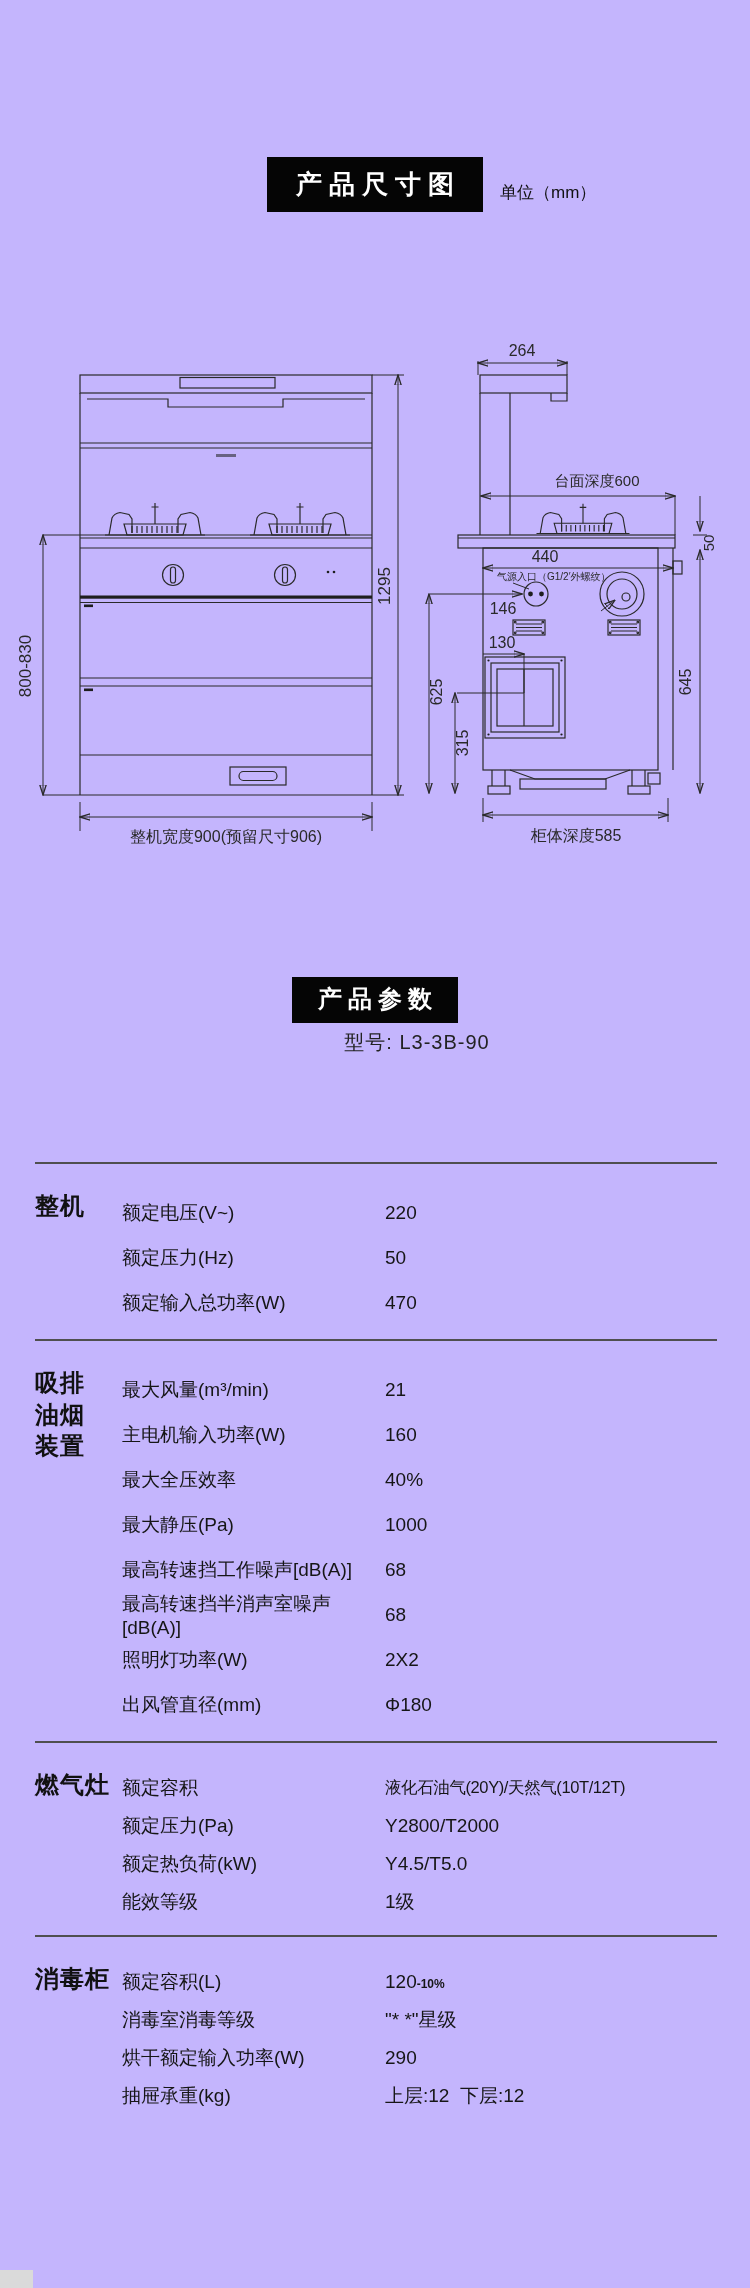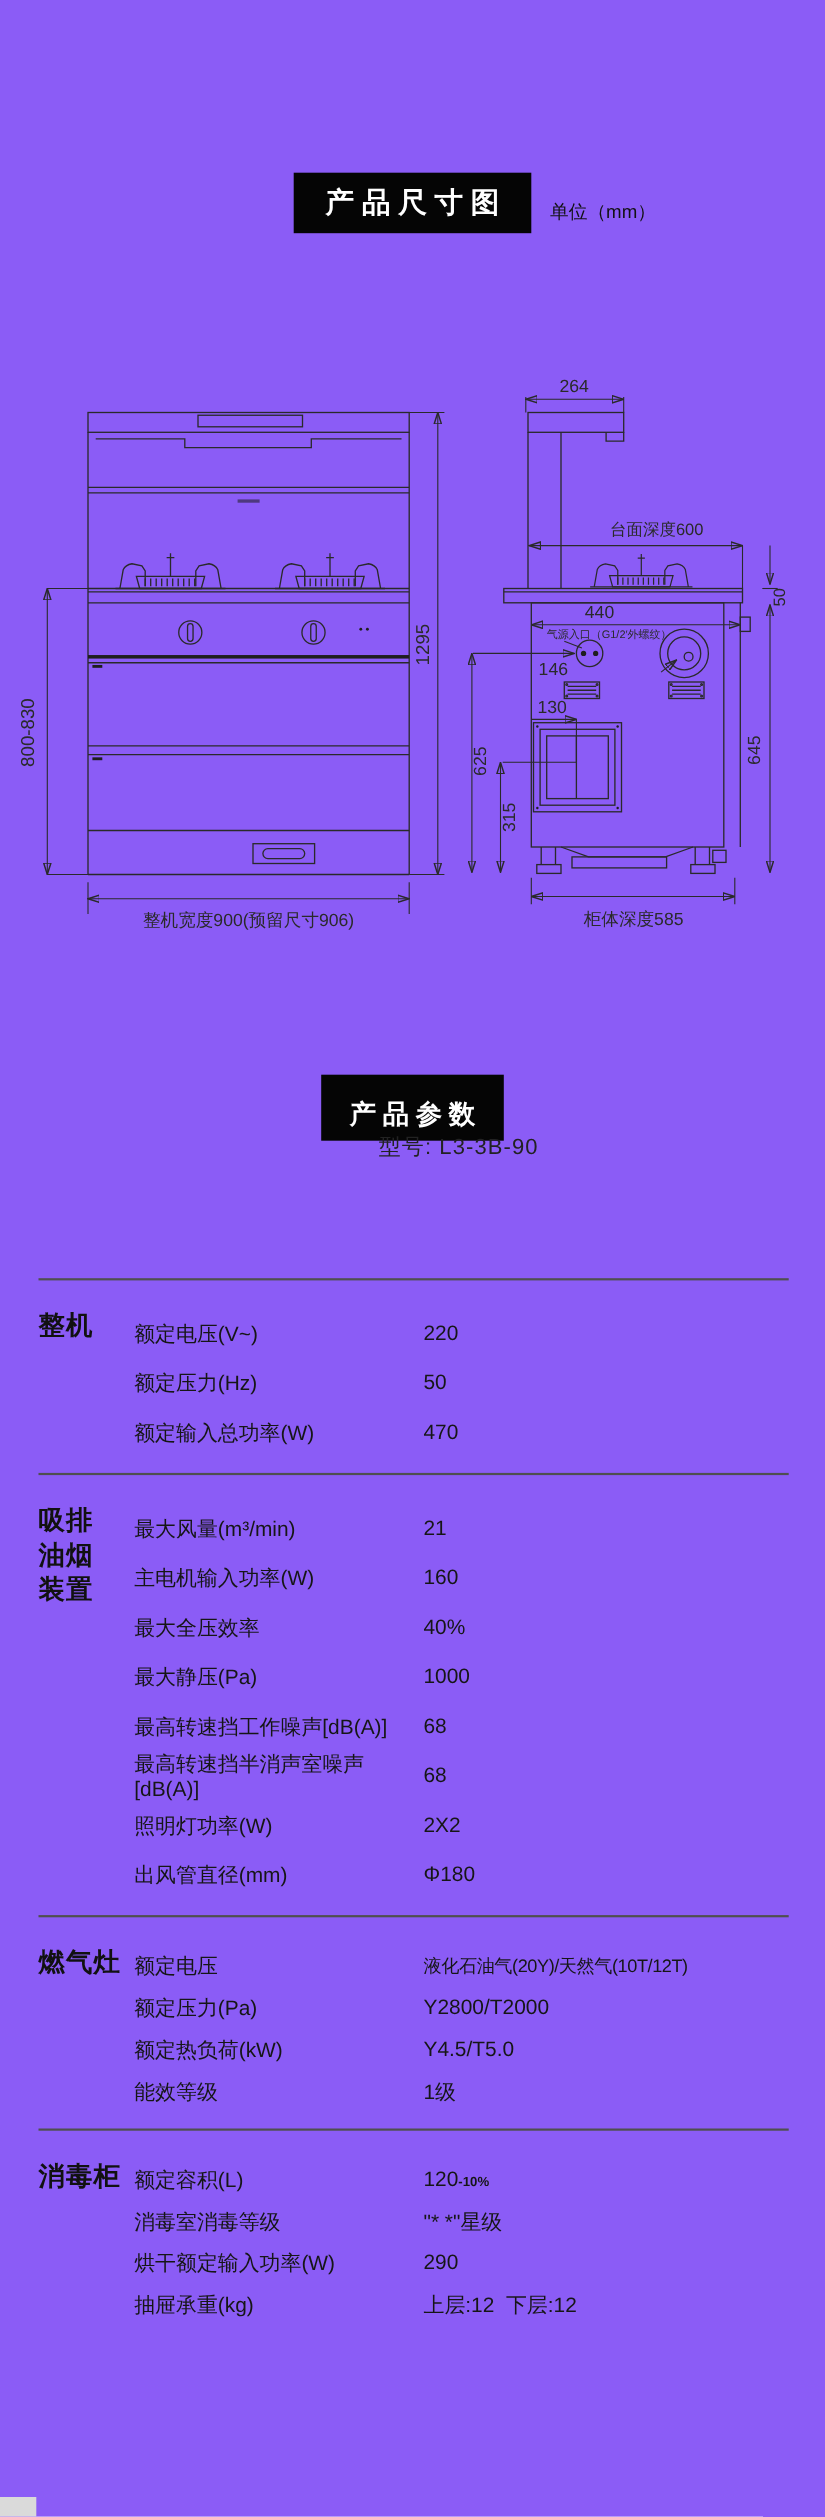--- a/index.html
+++ b/index.html
@@ -1,21 +1,21 @@
 <!DOCTYPE html>
 <html><head>
 <meta charset="utf-8">
 <style>
   html,body{margin:0;padding:0;background:#fff;}
-  .page{position:relative;width:750px;height:2288px;background:#8b5cf6;overflow:hidden;
+  .page{position:relative;width:750px;height:2288px;background:#c4b5fd;overflow:hidden;
         font-family:"Liberation Sans","DejaVu Sans",sans-serif;color:#1c1c1c;}
   .title-box{position:absolute;left:50%;transform:translateX(-50%);background:#050505;color:#fff;
              font-weight:bold;white-space:nowrap;}
   .dim-title{top:157px;font-size:26px;letter-spacing:7px;padding:10px 22px 10px 29px;}
-  .param-title{top:977px;font-size:24px;letter-spacing:6px;padding:20px 20px 8px 26px;}
+  .param-title{top:977px;font-size:24px;letter-spacing:6px;padding:6px 20px 8px 26px;}
   .unit-note{position:absolute;left:500px;top:181px;font-size:17px;color:#111;}
   .model-line{position:absolute;top:1029px;left:0;width:100%;text-align:center;font-size:20px;color:#222;letter-spacing:1px;padding-left:42px;}
   .diagram-svg{position:absolute;left:0;top:230px;}
   .diagram-svg path,.diagram-svg rect,.diagram-svg line,.diagram-svg circle{stroke:#2a2a2a;fill:none;stroke-width:1.2;}
   .diagram-svg .dim{stroke-width:1;}
   .diagram-svg .fl{fill:#1e1e1e;stroke:none;}
   .diagram-svg text{fill:#2a2a2a;stroke:none;font-size:17px;font-family:"Liberation Sans","DejaVu Sans",sans-serif;}
   .diagram-svg text.sm{font-size:15px;}
   .diagram-svg text.md{font-size:16px;}
   .diagram-svg text.xs{font-size:10px;}
@@ -229,21 +229,21 @@
               <div class="row-label">出风管直径(mm)</div>
               <div class="row-value">Φ180</div>
             </div>
           </div>
         </div>
         <div class="sep"></div>
         <div class="spec-section">
           <div class="section-name">燃气灶</div>
           <div class="rows rows-sm">
             <div class="spec-row">
-              <div class="row-label">额定电压</div>
+              <div class="row-label">额定容积</div>
               <div class="row-value v-condensed">液化石油气(20Y)/天然气(10T/12T)</div>
             </div>
             <div class="spec-row">
               <div class="row-label">额定压力(Pa)</div>
               <div class="row-value">Y2800/T2000</div>
             </div>
             <div class="spec-row">
               <div class="row-label">额定热负荷(kW)</div>
               <div class="row-value">Y4.5/T5.0</div>
             </div>

